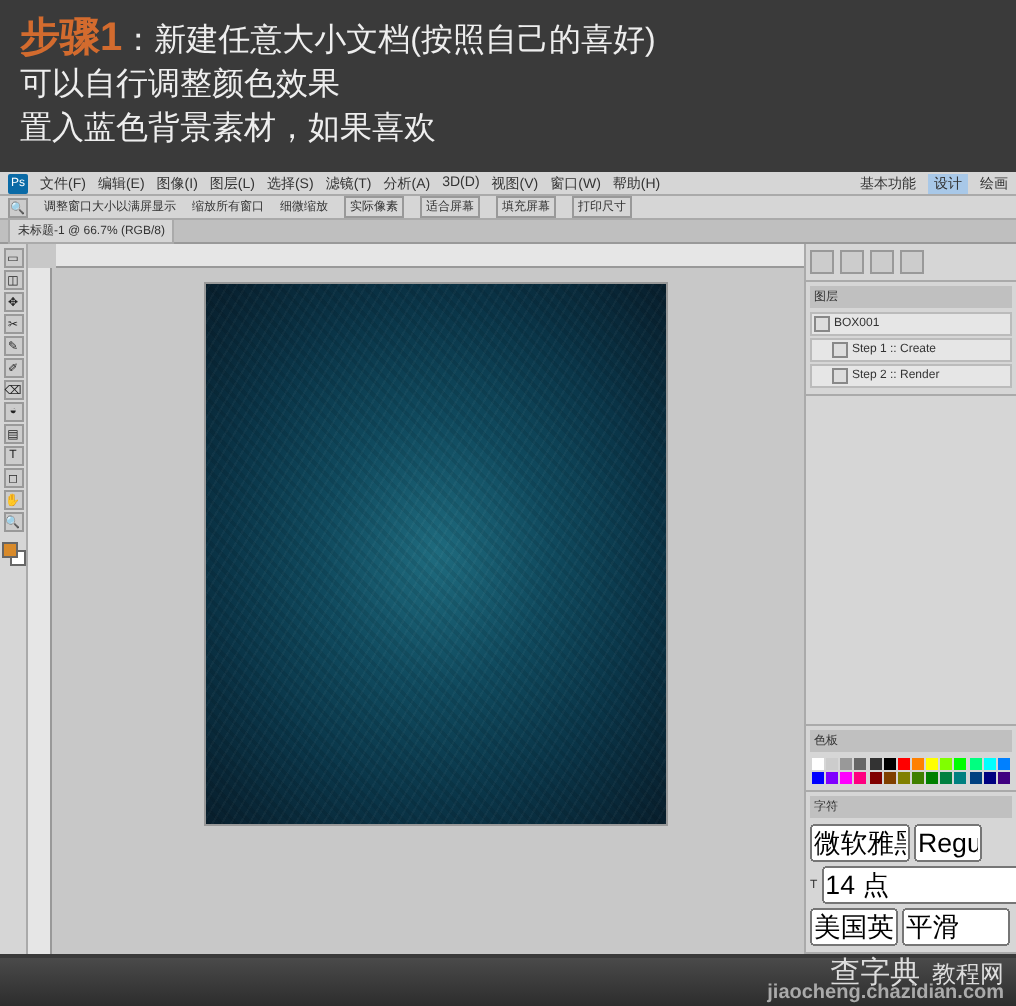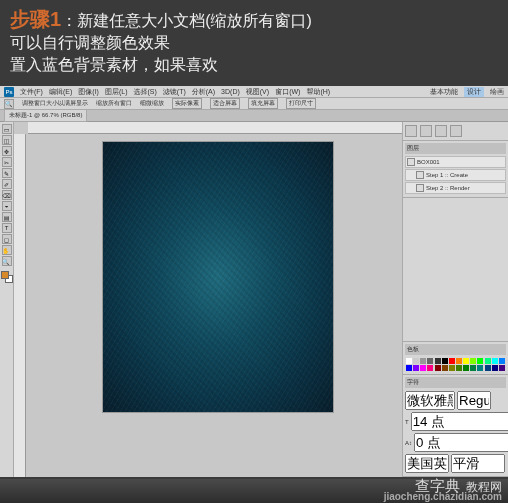--- a/index.html
+++ b/index.html
@@ -35,21 +35,21 @@
 .char-row { display: flex; gap: 2px; align-items: center; padding: 1px 0; }
 .footer { position: absolute; bottom: 0; left: 0; right: 0; height: 24px; background: linear-gradient(#4a4a4a,#2d2d2d); display: flex; align-items: center; justify-content: flex-end; padding: 0 6px; color: #ddd; font-size: 14px; }
 .footer small { display: block; font-size: 10px; color: #aaa; text-align: center; margin-top: -2px; font-weight: bold; }
 .footer-inner { text-align: right; line-height: 11px; }
 </style>
 </head>
 <body>
 
 <div class="header-text">
   <div>
-    <span class="step-label">步骤1</span><span>：新建任意大小文档(缩放所有窗口)</span>
+    <span class="step-label">步骤1</span><span>：新建任意大小文档(按照自己的喜好)</span>
   </div>
   <div>可以自行调整颜色效果</div>
   <div>置入蓝色背景素材，如果喜欢</div>
 </div>
 
 <div class="ps-window">
 
   <div class="menubar">
     <span class="ps-logo">Ps</span>
     <span>文件(F)</span>
@@ -179,25 +179,20 @@
         <div class="char-row">
           <input style="width: 50px;" value="微软雅黑">
           <input style="width: 34px;" value="Regular">
         </div>
         <div class="char-row">
           <span>T</span>
           <input value="14 点" style="">
 
         </div>
         <div class="char-row">
-          <span>A↕</span>
-          <input value="0 点" style="">
-
-        </div>
-        <div class="char-row">
           <input style="width: 44px;" value="美国英语">
           <input style="width: 54px;" value="平滑">
         </div>
       </div>
 
     </div>
   </div>
 </div>
 
 <div class="footer">

